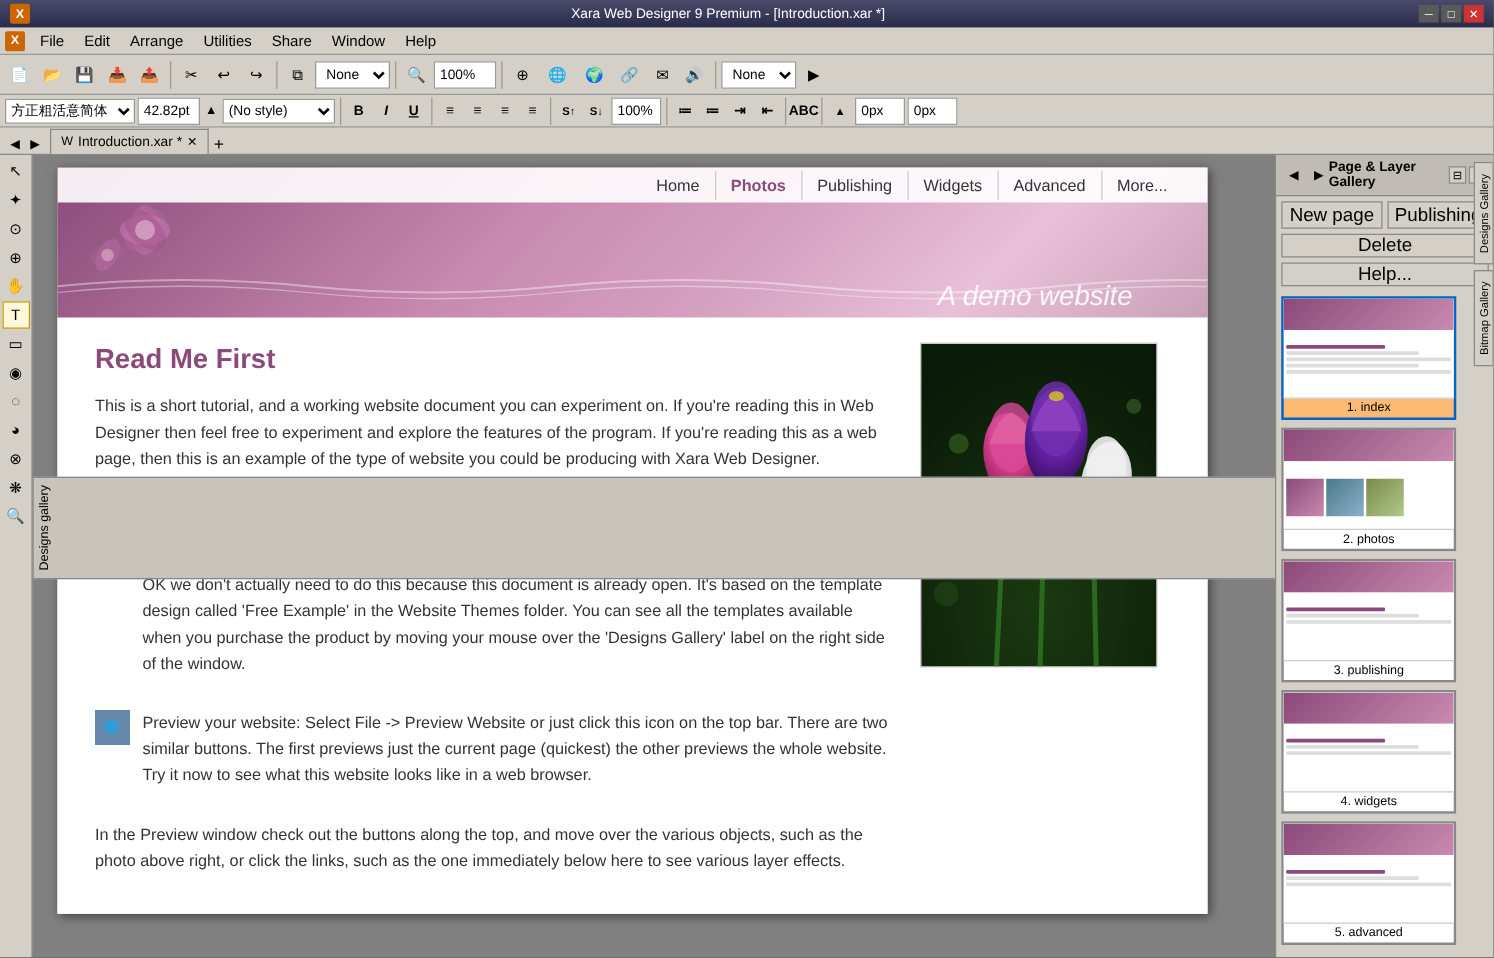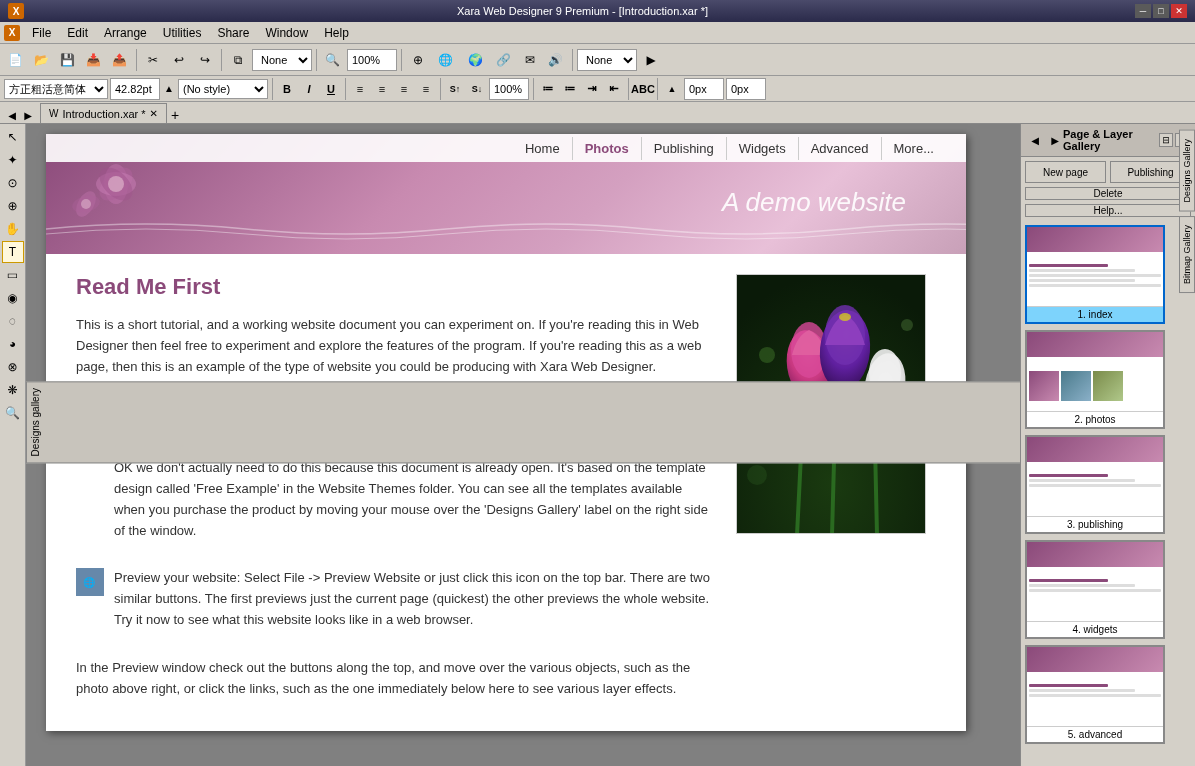--- a/index.html
+++ b/index.html
@@ -161,22 +161,22 @@
       font-size: 13px;
       color: #333;
       border-right: 1px solid #ccc;
       cursor: pointer;
     }
     .nav-item:last-child { border-right: none; }
     .nav-item.active { color: #8b4a7a; font-weight: bold; }
     .site-title {
       position: absolute;
       right: 60px;
-      bottom: 36px;
-      font-size: 26px;
+      bottom: 4px;
+      font-size: 22px;
       color: rgba(255,255,255,0.9);
       font-style: italic;
     }
     .flower-decoration {
       position: absolute;
       left: 20px;
       top: 10px;
       width: 100px;
       height: 80px;
       opacity: 0.7;
@@ -281,41 +281,41 @@
     .panel-buttons {
       display: flex;
       padding: 4px;
       gap: 4px;
     }
     .panel-btn {
       flex: 1;
       height: 22px;
       background: #d4d0c8;
       border: 1px solid #888;
-      font-size: 10px;
+      font-size: 15px;
       cursor: pointer;
       display: flex; align-items: center; justify-content: center;
     }
 
     .panel-pages {
       flex: 1;
       overflow-y: auto;
       padding: 4px;
       display: flex;
       flex-direction: column;
       gap: 6px;
     }
     .page-thumb {
       width: 140px;
       background: white;
       border: 2px solid #888;
       cursor: pointer;
       position: relative;
     }
-    .page-thumb.selected { border-color: #0066cc; background: #7dd3fc; }
+    .page-thumb.selected { border-color: #0066cc; background: #fdba74; }
     .page-thumb-img {
       width: 136px;
       height: 80px;
       background: white;
       border-bottom: 1px solid #ccc;
       overflow: hidden;
       position: relative;
     }
     .page-thumb-label {
       font-size: 10px;

